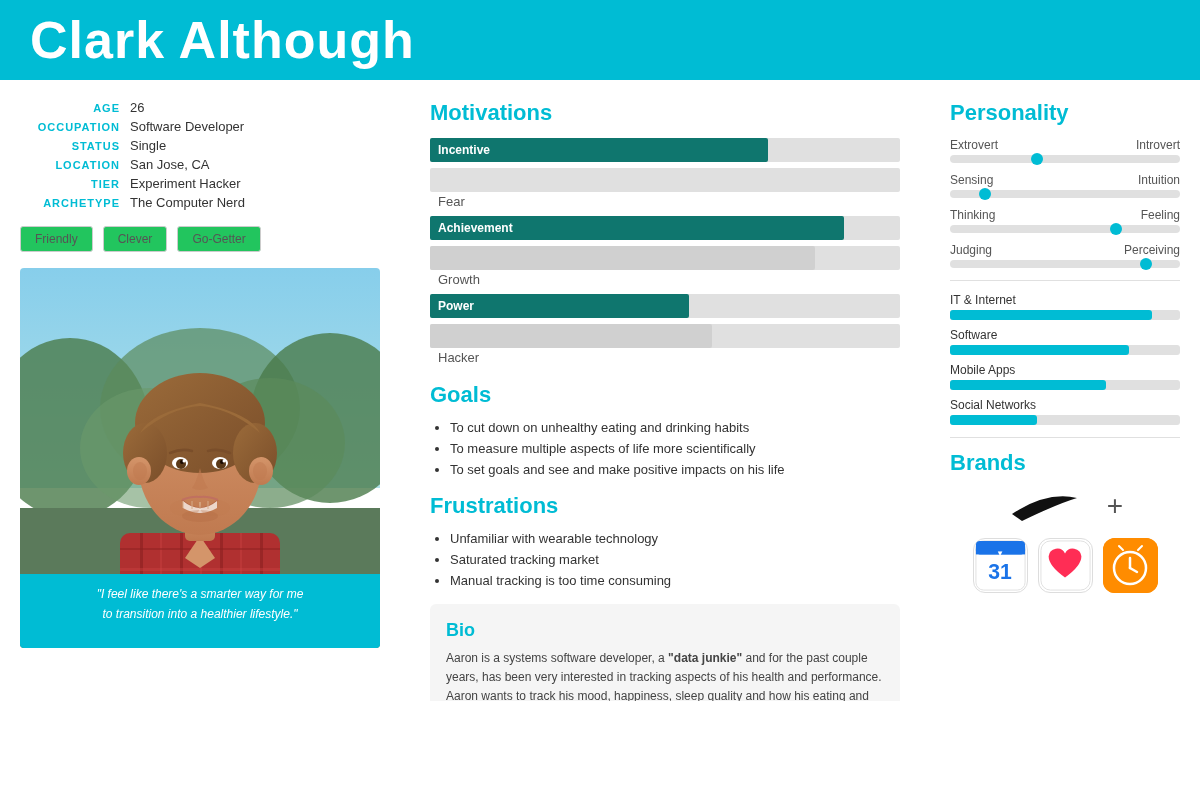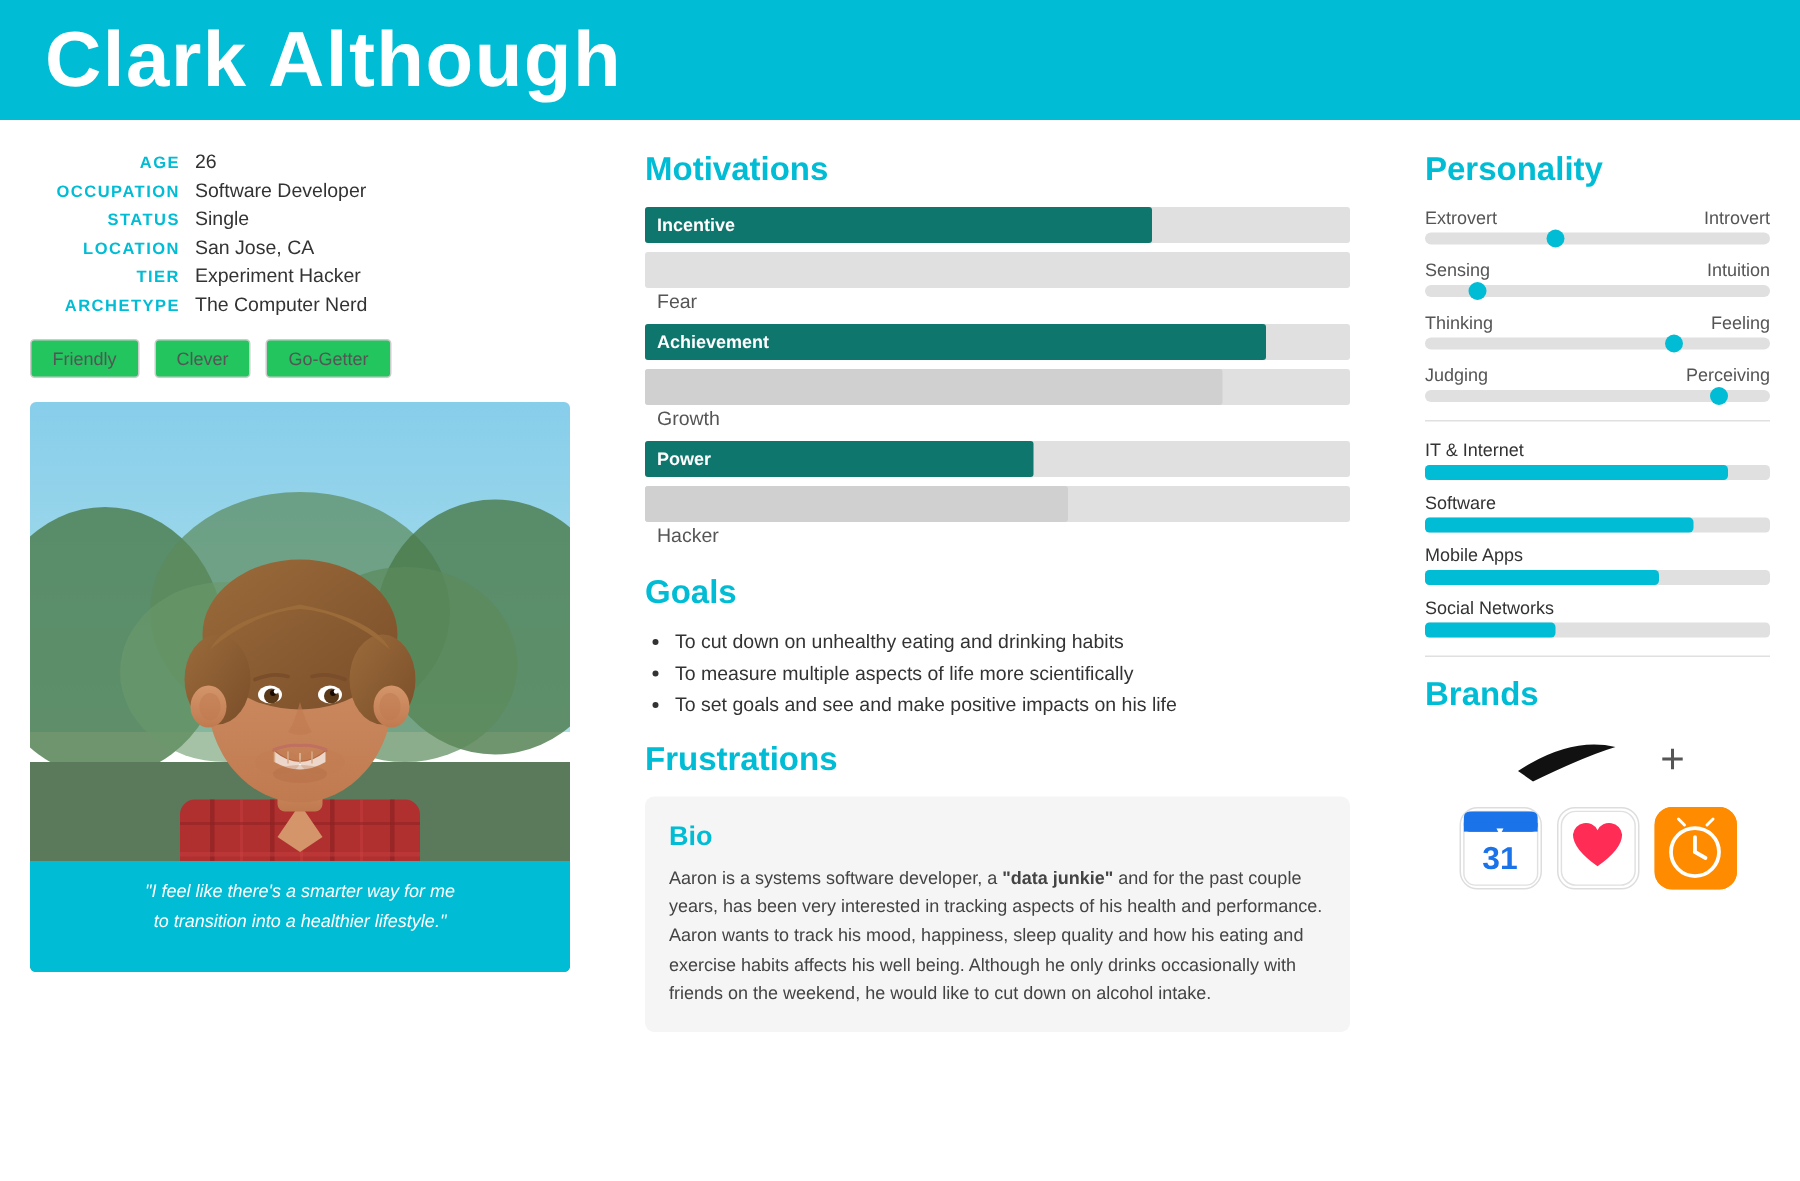--- a/index.html
+++ b/index.html
@@ -471,20 +471,25 @@
       <div class="section-title">Goals</div>
       <ul class="bullet-list">
         <li>To cut down on unhealthy eating and drinking habits</li>
         <li>To measure multiple aspects of life more scientifically</li>
         <li>To set goals and see and make positive impacts on his life</li>
       </ul>
     </div>
 
     <div>
       <div class="section-title">Frustrations</div>
+      <ul class="bullet-list">
+        <li>Unfamiliar with wearable technology</li>
+        <li>Saturated tracking market</li>
+        <li>Manual tracking is too time consuming</li>
+      </ul>
     </div>
 
     <div class="bio-box">
       <div class="section-title">Bio</div>
       <p class="bio-text">
         Aaron is a systems software developer, a <strong>"data junkie"</strong> and for the past couple years, has been very interested in tracking aspects of his health and performance. Aaron wants to track his mood, happiness, sleep quality and how his eating and exercise habits affects his well being. Although he only drinks occasionally with friends on the weekend, he would like to cut down on alcohol intake.
       </p>
     </div>
   </div>
 

